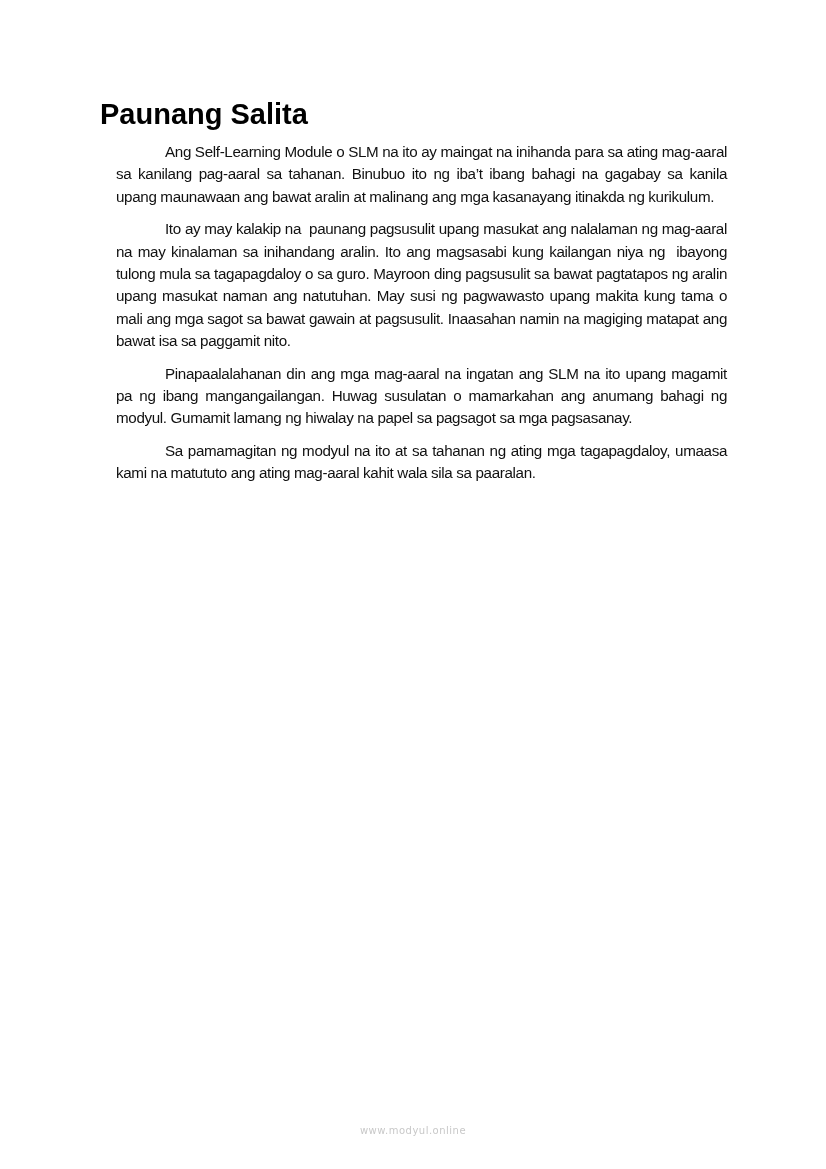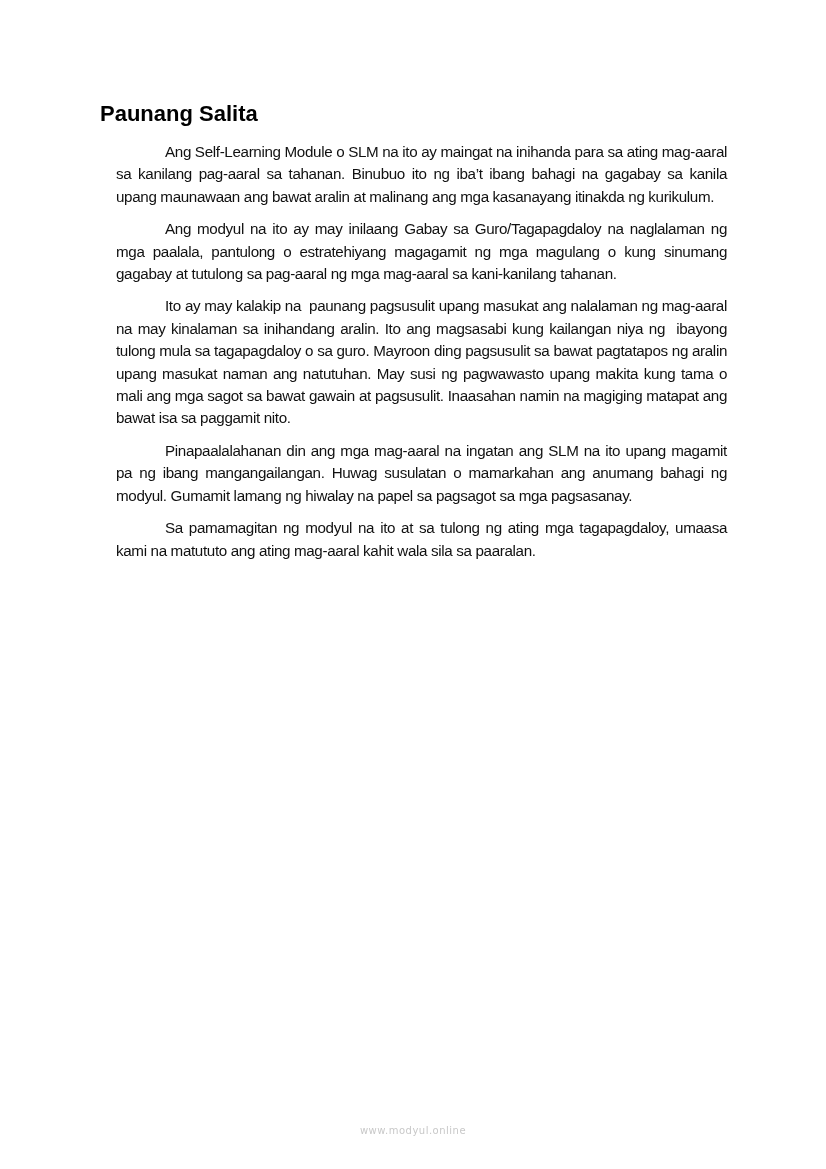--- a/index.html
+++ b/index.html
@@ -3,21 +3,21 @@
   <meta charset="utf-8">
   <style>
     html, body { margin: 0; padding: 0; background: #ffffff; }
     body { width: 826px; height: 1169px; position: relative; overflow: hidden; }
     .page {
       position: absolute; left: 0; top: 0; width: 826px; height: 1169px; background: #fff;
     }
     .title {
       position: absolute; left: 100px; top: 100px;
       font-family: "Liberation Sans", sans-serif;
-      font-weight: bold; font-size: 22px; color: #000;
+      font-weight: bold; font-size: 29px; color: #000;
       margin: 0; line-height: 28px;
     }
     .body-text {
       position: absolute; left: 100px; top: 141px; width: 627px;
       font-family: "Liberation Sans", sans-serif;
       font-size: 15.2px; line-height: 22.4px; color: #111;
       letter-spacing: -0.35px;
     }
     .para {
       margin: 0 0 10px 16px; text-align: justify; text-indent: 49px;
@@ -29,19 +29,18 @@
       letter-spacing: 0.5px;
     }
   </style>
 </head>
 <body>
 
 <div class="page">
   <h1 class="title">Paunang Salita</h1>
   <div class="body-text">
     <p class="para">Ang Self-Learning Module o SLM na ito ay maingat na inihanda para sa ating mag-aaral sa kanilang pag-aaral sa tahanan. Binubuo ito ng iba’t ibang bahagi na gagabay sa kanila upang maunawaan ang bawat aralin at malinang ang mga kasanayang itinakda ng kurikulum.</p>
-    <p class="para">Ang modyul na ito ay may inilaang Gabay sa Guro/Tagapagdaloy na naglalaman ng mga paalala, pantulong o estratehiyang magagamit ng mga magulang o kung sinumang  gagabay at tutulong sa pag-aaral ng mga mag-aaral sa kani-kanilang tahanan.</p>
     <p class="para">Ito ay may kalakip na  paunang pagsusulit upang masukat ang nalalaman ng mag-aaral  na may kinalaman sa inihandang aralin. Ito ang magsasabi kung kailangan niya ng  ibayong  tulong mula sa tagapagdaloy o sa guro. Mayroon ding pagsusulit sa bawat pagtatapos ng aralin upang masukat naman ang natutuhan. May susi ng pagwawasto upang makita kung tama o mali ang mga sagot sa bawat gawain at pagsusulit. Inaasahan namin na magiging matapat ang bawat isa sa paggamit nito.</p>
     <p class="para">Pinapaalalahanan din ang mga mag-aaral na ingatan ang SLM na ito upang magamit pa ng ibang mangangailangan. Huwag susulatan o mamarkahan ang anumang bahagi ng modyul. Gumamit lamang ng hiwalay na papel sa pagsagot sa mga pagsasanay.</p>
-    <p class="para">Sa pamamagitan ng modyul na ito at sa tulong ng ating mga tagapagdaloy, umaasa kami na matututo ang ating mag-aaral kahit wala sila sa paaralan.</p>
+    <p class="para">Sa pamamagitan ng modyul na ito at sa tahanan ng ating mga tagapagdaloy, umaasa kami na matututo ang ating mag-aaral kahit wala sila sa paaralan.</p>
   </div>
   <div class="footer">www.modyul.online</div>
 </div>
 
 </body></html>

